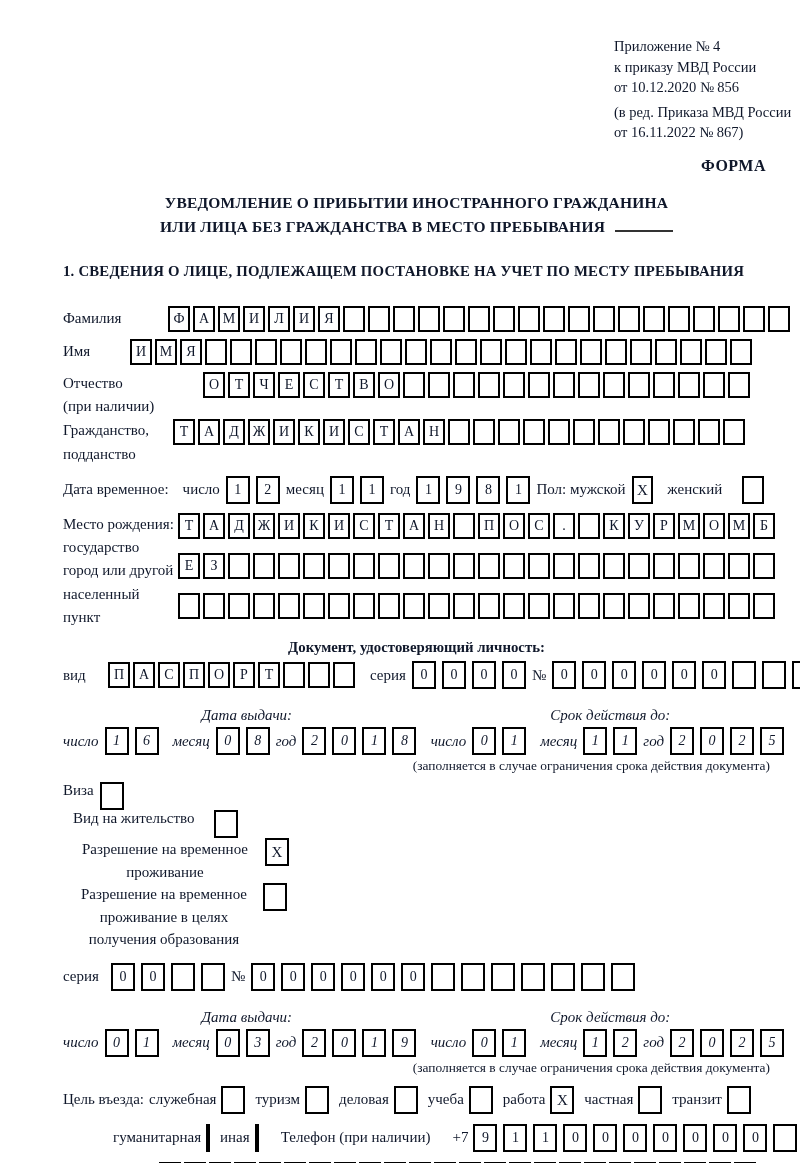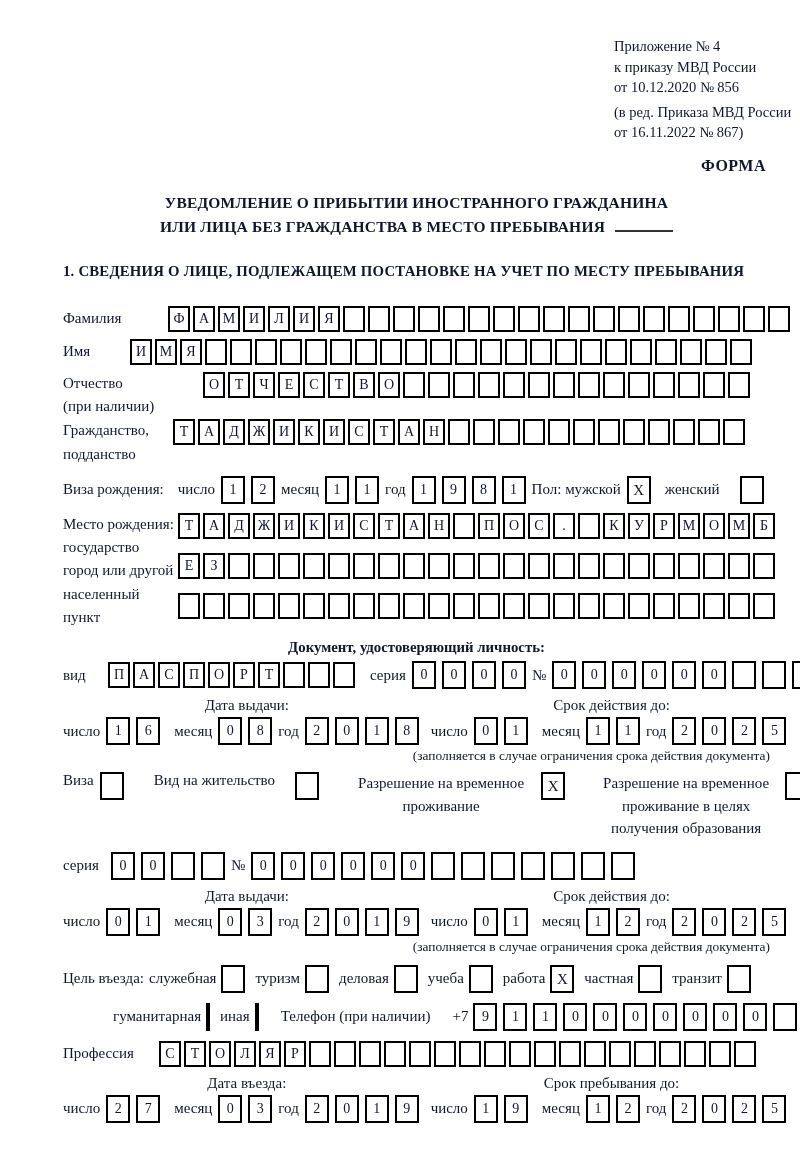--- a/index.html
+++ b/index.html
@@ -26,28 +26,28 @@
     margin-right:3px; text-align:center; line-height:22px; font-size:14px;
     flex:0 0 auto; background:#fff;
   }
   .dgap .cbox, .chk { width:20px; height:24px; line-height:24px; margin-right:6px; }
   .chk { display:inline-block; border:2px solid #000; text-align:center; font-size:15px; background:#fff; }
   .boxcol .boxes { margin-bottom:7px; }
   .lbl { margin-right:6px; white-space:nowrap; }
   .mlbl { margin-left:8px; }
 
   .doc-heading { text-align:center; font-weight:bold; font-size:14.8px; margin-top:10px; }
-  .dates { display:flex; margin-top:8px; }
+  .dates { display:flex; margin-top:18px;font-style:italic; }
   .dates .half-l { flex:0 0 52%; }
   .dates .half-r { flex:1 1 auto; }
   .date-caption { text-align:center; font-size:15px; margin-bottom:3px; }
   .dateline { display:flex; align-items:center; }
   .valid-note { text-align:right; font-size:13.4px; margin-top:3px; }
   .para { margin-top:10px; line-height:1.6; }
-  .permit-row { display:flex; align-items:flex-start; margin-top:8px; }
+  .permit-row { display:flex; align-items:flex-start; margin-top:8px;flex-direction:column; }
   .permit-row .grp { display:flex; align-items:flex-start; margin-right:14px; }
   .permit-row .ctr { text-align:center; line-height:1.5; }
   .purpose-row { display:flex; align-items:center; margin-top:10px; flex-wrap:nowrap; }
   .purpose-row .lbl { margin-right:5px; }
   .purpose-row .chk { margin-right:10px; }
 </style>
 </head>
 <body>
 
 <div class="page">
@@ -185,21 +185,21 @@
         <span class="cbox"></span>
         <span class="cbox"></span>
         <span class="cbox"></span>
         <span class="cbox"></span>
         <span class="cbox"></span>
         <span class="cbox"></span>
       </span>
   </div>
 
   <div class="frow" style="margin-top:10px;">
-    <span class="lbl" style="margin-right:14px;">Виза рождения:</span>
+    <span class="lbl" style="margin-right:14px;">Дата временное:</span>
     <span class="lbl">число</span>
     <span class="boxes dgap">
         <span class="cbox">1</span>
         <span class="cbox">2</span>
       </span>
     <span class="lbl">месяц</span>
     <span class="boxes dgap">
         <span class="cbox">1</span>
         <span class="cbox">1</span>
       </span>

